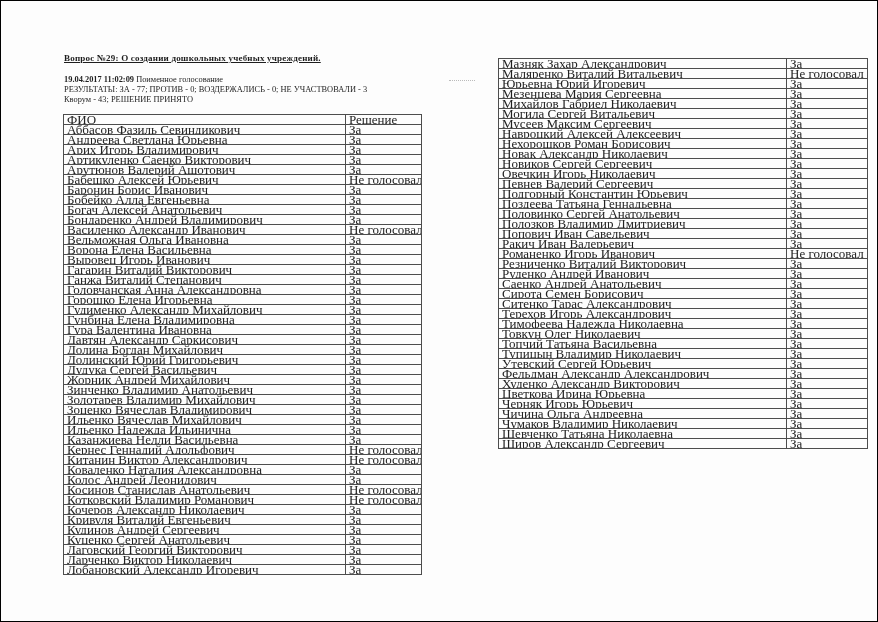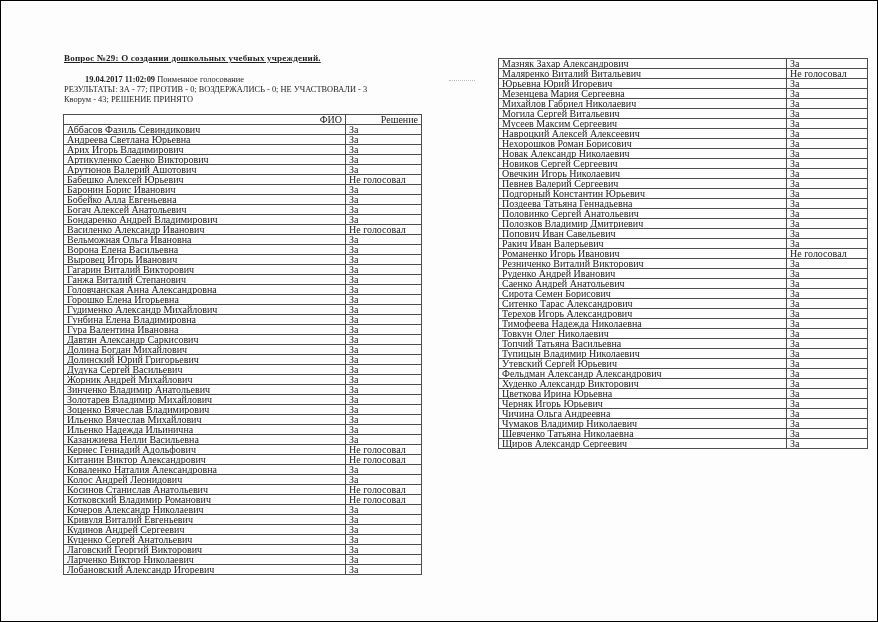--- a/index.html
+++ b/index.html
@@ -16,39 +16,39 @@
   .page-title {
     position: absolute; left: 63px; top: 52px;
     font-size: 9px; font-weight: bold; letter-spacing: 0.2px;
     white-space: nowrap;
     text-decoration: underline;
   }
   .meta {
     position: absolute; left: 63px; top: 74px;
     font-size: 8.4px; line-height: 10.2px; white-space: nowrap;
   }
-  .meta .dt { font-weight: bold; margin-left: 21px; }
+  .meta .dt { font-weight: bold; }
   table.votes {
     position: absolute;
     border-collapse: collapse;
     table-layout: fixed;
-    font-size: 10px;
+    font-size: 13px;
     color: #222;
   }
   table.votes td, table.votes th {
     border: 1px solid #4d4d4d;
     padding: 0 3px;
     height: 8.8px;
     line-height: 9px;
     font-weight: normal;
     text-align: left;
     white-space: nowrap;
     overflow: hidden;
   }
-  table.votes th { text-align: right; }
+  table.votes th { text-align: left; }
   table.left-table  { left: 62px;  top: 113px; width: 358px; }
   table.right-table { left: 497px; top: 57px;  width: 369px; }
   table.left-table  col.c-name { width: 282px; }
   table.left-table  col.c-dec  { width: 76px;  }
   table.right-table col.c-name { width: 288px; }
   table.right-table col.c-dec  { width: 81px;  }
   
   .scan-noise {
     position: absolute; left: 448px; top: 79px; width: 26px; height: 1px;
     border-top: 1px dotted #bbb;

